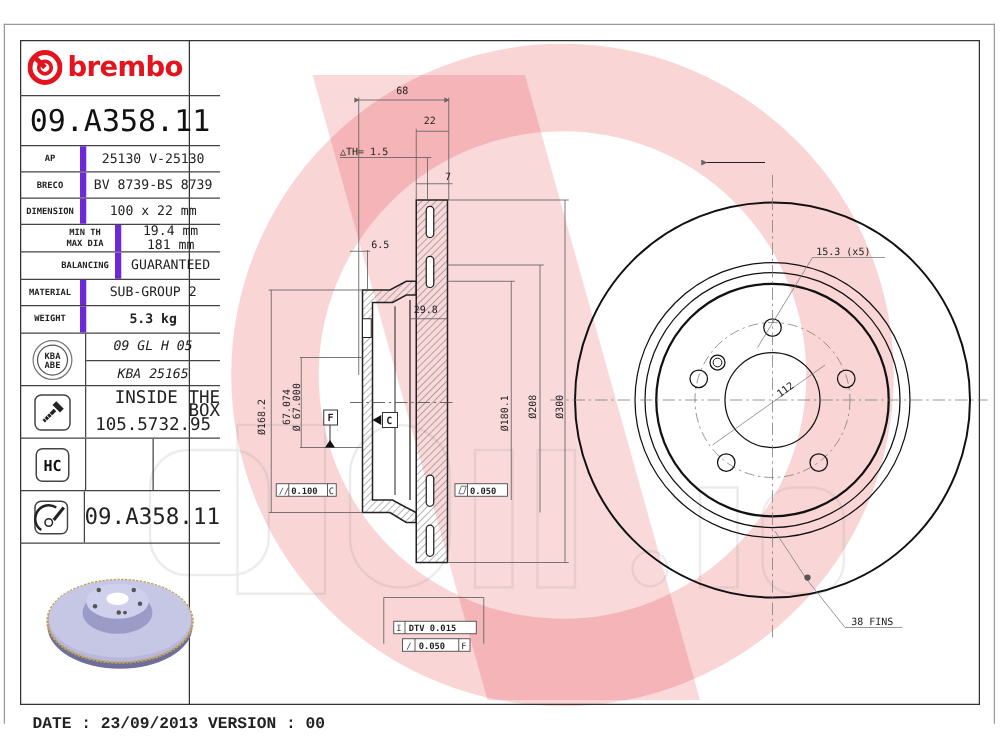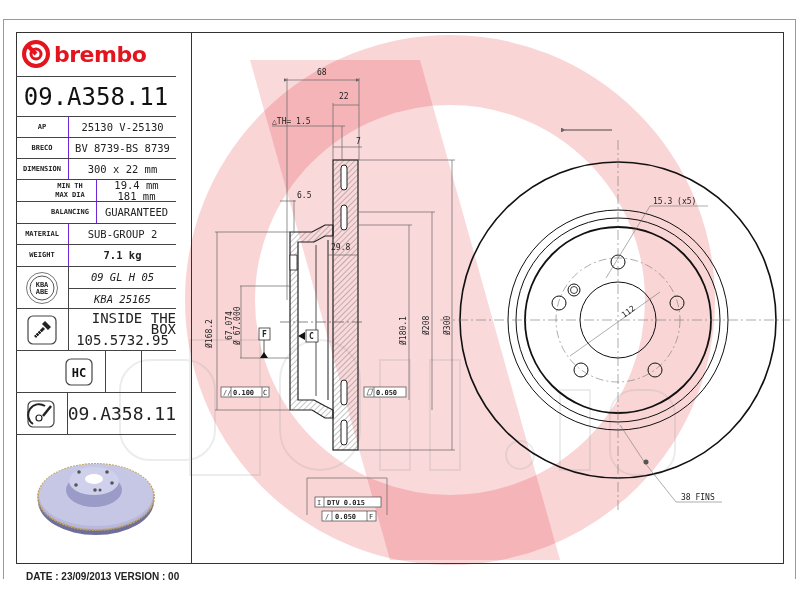--- a/index.html
+++ b/index.html
@@ -1,28 +1,28 @@
 <!DOCTYPE html>
 <html><head>
 <meta charset="utf-8">
 <style>
   html, body { margin:0; padding:0; }
   body { width:800px; height:600px; background:#ffffff; position:relative; overflow:hidden; font-family:"DejaVu Sans Mono", monospace; }
   .frame-outer { position:absolute; left:3px; top:19px; width:793px; height:560px; border-left:1px solid #9a9a9a; border-top:1px solid #9a9a9a; border-right:1px solid #9a9a9a; box-sizing:border-box; }
   .frame-inner { position:absolute; left:16px; top:32px; width:768px; height:532px; border:1.5px solid #333; box-sizing:border-box; }
-  .spec-panel { position:absolute; left:16px; top:32px; width:176px; height:532px; border-right:1.5px solid #333; box-sizing:border-box; }
+  .spec-panel { position:absolute; left:16px; top:32px; width:136px; height:532px; border-right:1.5px solid #333; box-sizing:border-box; }
   .row { position:absolute; left:0; width:160px; border-bottom:1px solid #444; box-sizing:border-box; }
   .logo-row { top:0; height:45px; display:flex; align-items:center; padding-left:6px; }
   .logo-text { color:#e3141d; font-family:"DejaVu Sans", sans-serif; font-weight:bold; font-size:22px; letter-spacing:-0.5px; margin-left:4px; }
   .code-row { top:45px; height:40px; display:flex; align-items:center; justify-content:center; font-family:"DejaVu Sans Mono", monospace; font-size:24px; color:#111; }
   .kv { display:flex; }
-  .kv .k { width:53px; border-right:1px solid #6d28d9; box-sizing:border-box; display:flex; align-items:center; justify-content:center; font-family:"DejaVu Sans Mono", monospace; font-size:7px; font-weight:bold; color:#222; text-align:center; line-height:9px; }
+  .kv .k { width:53px; border-right:5px solid #6d28d9; box-sizing:border-box; display:flex; align-items:center; justify-content:center; font-family:"DejaVu Sans Mono", monospace; font-size:7px; font-weight:bold; color:#222; text-align:center; line-height:9px; }
   .kv .v { flex:1; display:flex; align-items:center; justify-content:center; font-family:"DejaVu Sans Mono", monospace; font-size:10.5px; color:#222; text-align:right; line-height:11px; }
   .icon-cell { width:53px; border-right:1px solid #444; box-sizing:border-box; display:flex; align-items:center; justify-content:center; }
-  .date-line { position:absolute; left:26px; top:571px; font-family:Liberation Sans, sans-serif; font-size:10px; font-weight:bold; color:#222; }
+  .date-line { position:absolute; left:26px; top:571px; font-family:Liberation Mono, monospace; font-size:13px; font-weight:bold; color:#222; }
   svg text { font-family:"DejaVu Sans Mono", monospace; }
 </style>
 </head>
 <body>
 
 <svg width="800" height="600" style="position:absolute;left:0;top:0;" viewBox="0 0 800 600">
   <g opacity="0.18" fill="none" stroke="#e3141d" stroke-width="70">
     <circle cx="450" cy="300" r="230"></circle>
   </g>
   <g opacity="0.16" fill="#e3141d">
@@ -57,21 +57,21 @@
   <div class="row kv" style="top:85px;height:21px;">
     <div class="k">AP</div>
     <div class="v">25130 V-25130</div>
   </div>
   <div class="row kv" style="top:106px;height:21px;">
     <div class="k">BRECO</div>
     <div class="v">BV 8739-BS 8739</div>
   </div>
   <div class="row kv" style="top:127px;height:21px;">
     <div class="k">DIMENSION</div>
-    <div class="v">300 x 22 mm</div>
+    <div class="v">100 x 22 mm</div>
   </div>
   <div class="row kv" style="top:148px;height:22px;padding-left:28px;">
     <div class="k" style="flex-direction:column;">
       <span>MIN TH</span>
       <span>MAX DIA</span>
     </div>
     <div class="v" style="flex-direction:column;">
       <span>19.4 mm</span>
       <span>181 mm</span>
     </div>
@@ -79,21 +79,21 @@
   <div class="row kv" style="top:170px;height:22px;padding-left:28px;">
     <div class="k">BALANCING</div>
     <div class="v">GUARANTEED</div>
   </div>
   <div class="row kv" style="top:192px;height:21px;">
     <div class="k">MATERIAL</div>
     <div class="v">SUB-GROUP 2</div>
   </div>
   <div class="row kv" style="top:213px;height:22px;">
     <div class="k">WEIGHT</div>
-    <div class="v" style="font-weight:bold;">7.1 kg</div>
+    <div class="v" style="font-weight:bold;">5.3 kg</div>
   </div>
 
   <div class="row kv" style="top:235px;height:42px;">
     <div class="icon-cell">
       <svg width="34" height="34" viewBox="0 0 34 34">
         <circle cx="17" cy="17" r="15.5" fill="none" stroke="#777" stroke-width="1"></circle>
         <circle cx="17" cy="17" r="12" fill="none" stroke="#555" stroke-width="1"></circle>
         <text x="17" y="16" text-anchor="middle" font-size="7" font-weight="bold" fill="#222">KBA</text>
         <text x="17" y="23" text-anchor="middle" font-size="7" font-weight="bold" fill="#222">ABE</text>
       </svg>
@@ -112,21 +112,21 @@
         <path d="M16 12 L7 21 L9 23 L18 14 Z" fill="#222"></path>
         <path d="M8 19 L11 22 M10 17 L13 20 M12 15 L15 18" stroke="#fff" stroke-width="0.8"></path>
       </svg>
     </div>
     <div class="v" style="flex-direction:column;font-size:14px;">
       <span>INSIDE THE BOX</span>
       <span>105.5732.95</span>
     </div>
   </div>
 
-  <div class="row kv" style="top:319px;height:42px;padding-left:37px;">
+  <div class="row kv" style="top:319px;height:42px;">
     <div class="icon-cell">
       <svg width="28" height="28" viewBox="0 0 28 28">
         <rect x="1" y="1" width="26" height="26" rx="5" fill="none" stroke="#444" stroke-width="1.2"></rect>
         <text x="14" y="19" text-anchor="middle" font-size="12" font-weight="bold" fill="#111" font-family="DejaVu Sans, sans-serif">HC</text>
       </svg>
     </div>
     <div style="flex:1;display:flex;">
       <div style="flex:1;border-right:1px solid #444;"></div>
       <div style="flex:1;"></div>
     </div>

